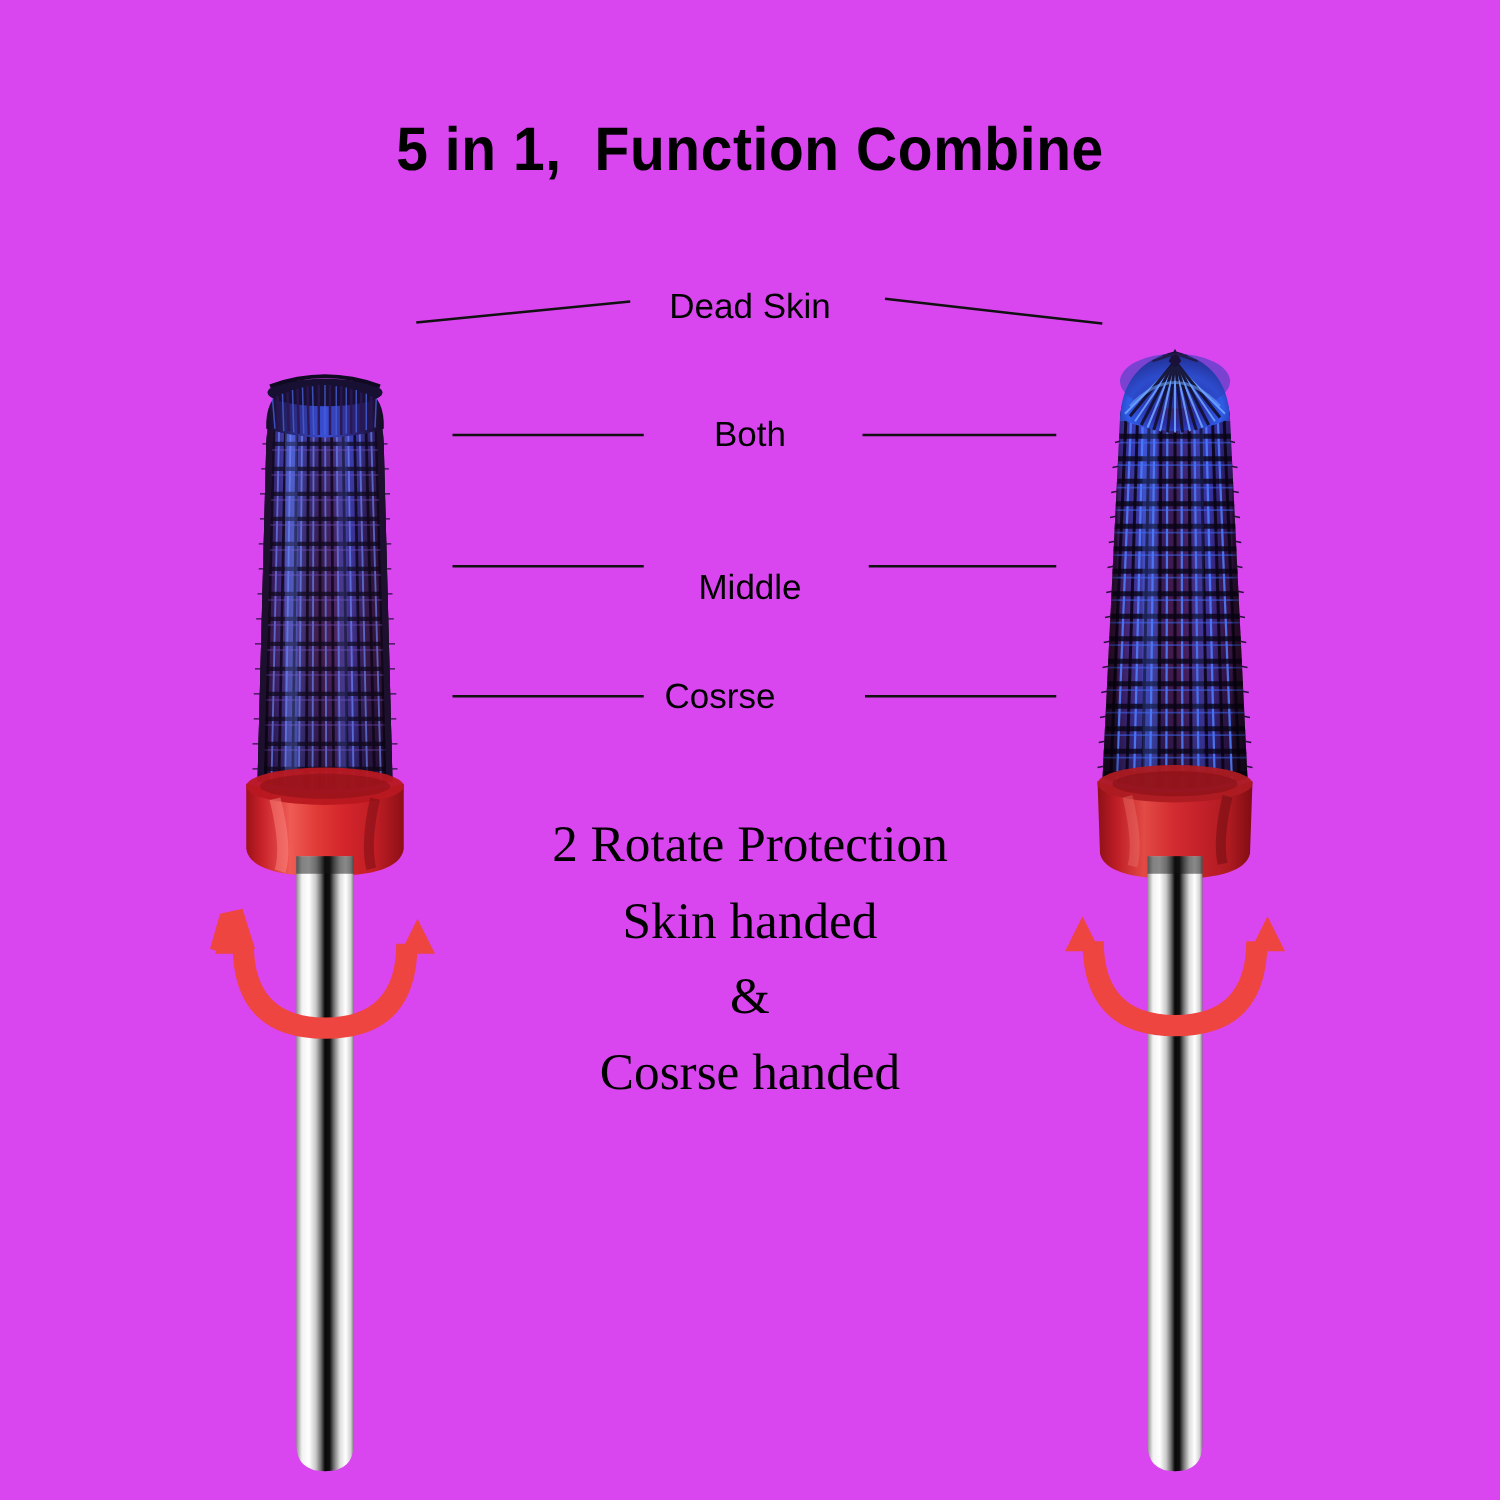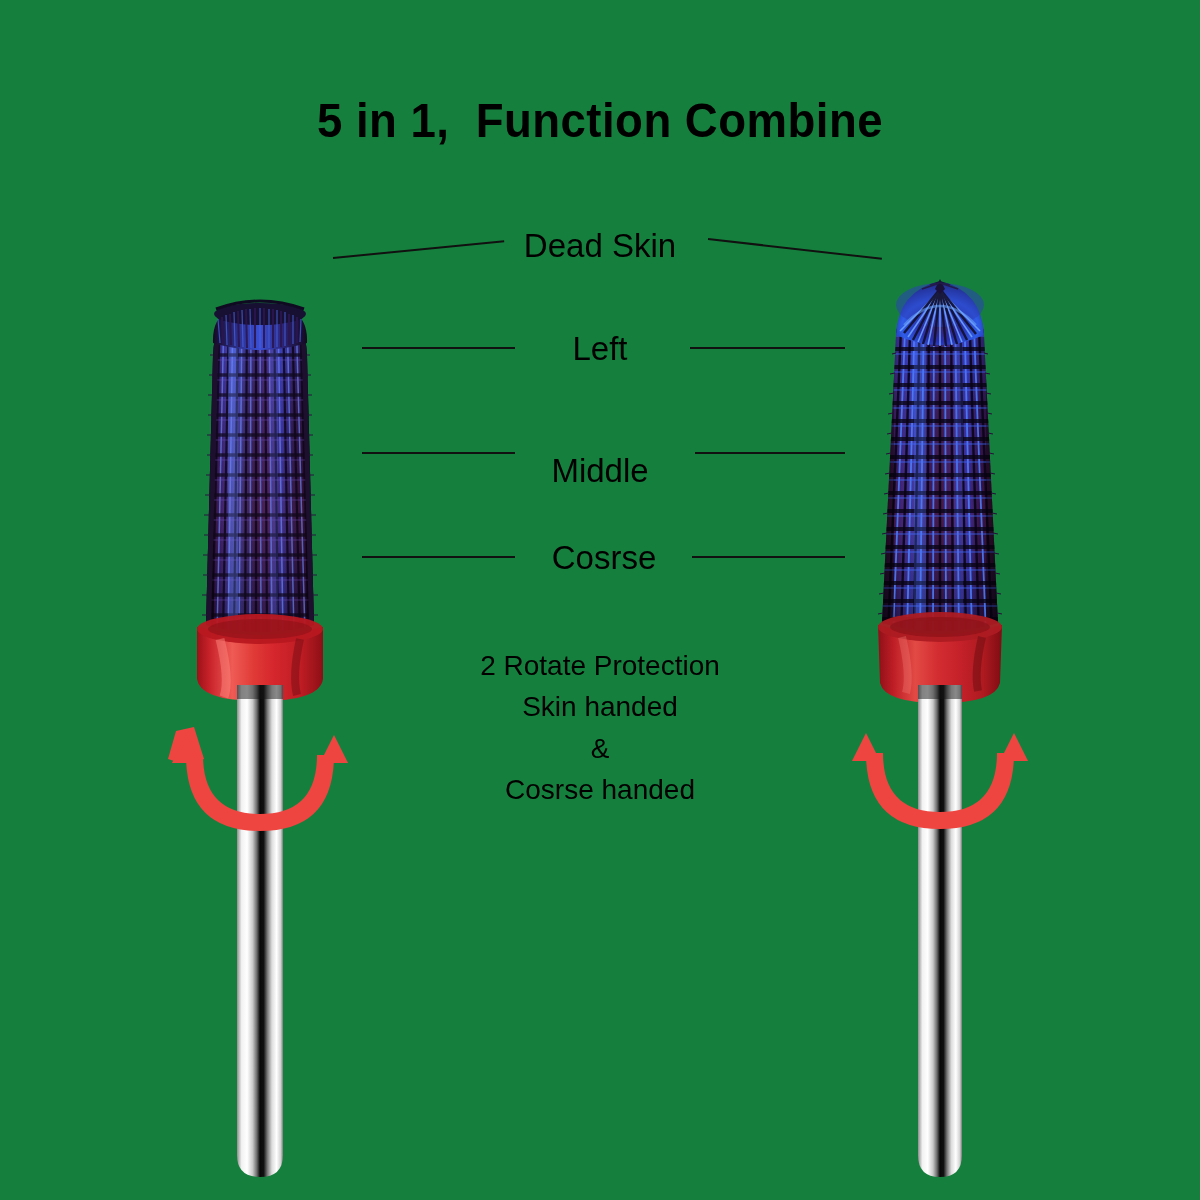--- a/index.html
+++ b/index.html
@@ -4,21 +4,21 @@
 <style>
   html, body {
     margin: 0;
     padding: 0;
     background: #ffffff;
   }
   #page {
     position: relative;
     width: 1200px;
     height: 1200px;
-    background: #15803d;
+    background: #d946ef;
     overflow: hidden;
     font-family: "Liberation Sans", sans-serif;
     color: #000000;
   }
 
   
   .title {
     position: absolute;
     left: 0;
     top: 92px;
@@ -31,21 +31,21 @@
     transform: scaleX(0.93);
     white-space: pre;
   }
 
   
   .callout-label {
     position: absolute;
     text-align: center;
     font-family: "Liberation Sans", sans-serif;
     font-weight: normal;
-    font-size: 33px;
+    font-size: 28px;
     line-height: 1;
     white-space: nowrap;
     transform: translate(-50%, -50%);
   }
 
   .leader {
     position: absolute;
     background: #111111;
     transform-origin: left center;
     height: 2px;
@@ -54,22 +54,22 @@
   
   .center-block {
     position: absolute;
     left: 600px;
     top: 645px;
     width: 460px;
     transform: translateX(-50%);
     text-align: center;
   }
   .center-line {
-    font-family: Liberation Sans, sans-serif;
-    font-size: 28px;
+    font-family: Liberation Serif, serif;
+    font-size: 41px;
     line-height: 1.48;
     white-space: nowrap;
   }
 
   
   .bit {
     position: absolute;
   }
   .bit svg { display: block; }
 </style>
@@ -479,23 +479,23 @@
   <div class="leader" style="left:362px; top:347px; width:153px;"></div>
   <div class="leader" style="left:690px; top:347px; width:155px;"></div>
 
   <div class="leader" style="left:362px; top:452px; width:153px;"></div>
   <div class="leader" style="left:695px; top:452px; width:150px;"></div>
 
   <div class="leader" style="left:362px; top:556px; width:153px;"></div>
   <div class="leader" style="left:692px; top:556px; width:153px;"></div>
 
   <div class="callout-label" style="left:600px; top:245px;">Dead Skin</div>
-  <div class="callout-label" style="left:600px; top:348px;">Left</div>
+  <div class="callout-label" style="left:600px; top:348px;">Both</div>
   <div class="callout-label" style="left:600px; top:453px;margin-top:17px;">Middle</div>
-  <div class="callout-label" style="left:604px; top:557px;">Cosrse</div>
+  <div class="callout-label" style="left:576px; top:557px;">Cosrse</div>
 
   <div class="center-block">
     <div class="center-line">2 Rotate Protection</div>
     <div class="center-line">Skin handed</div>
     <div class="center-line">&amp;</div>
     <div class="center-line">Cosrse handed</div>
   </div>
 
 </div>
 

